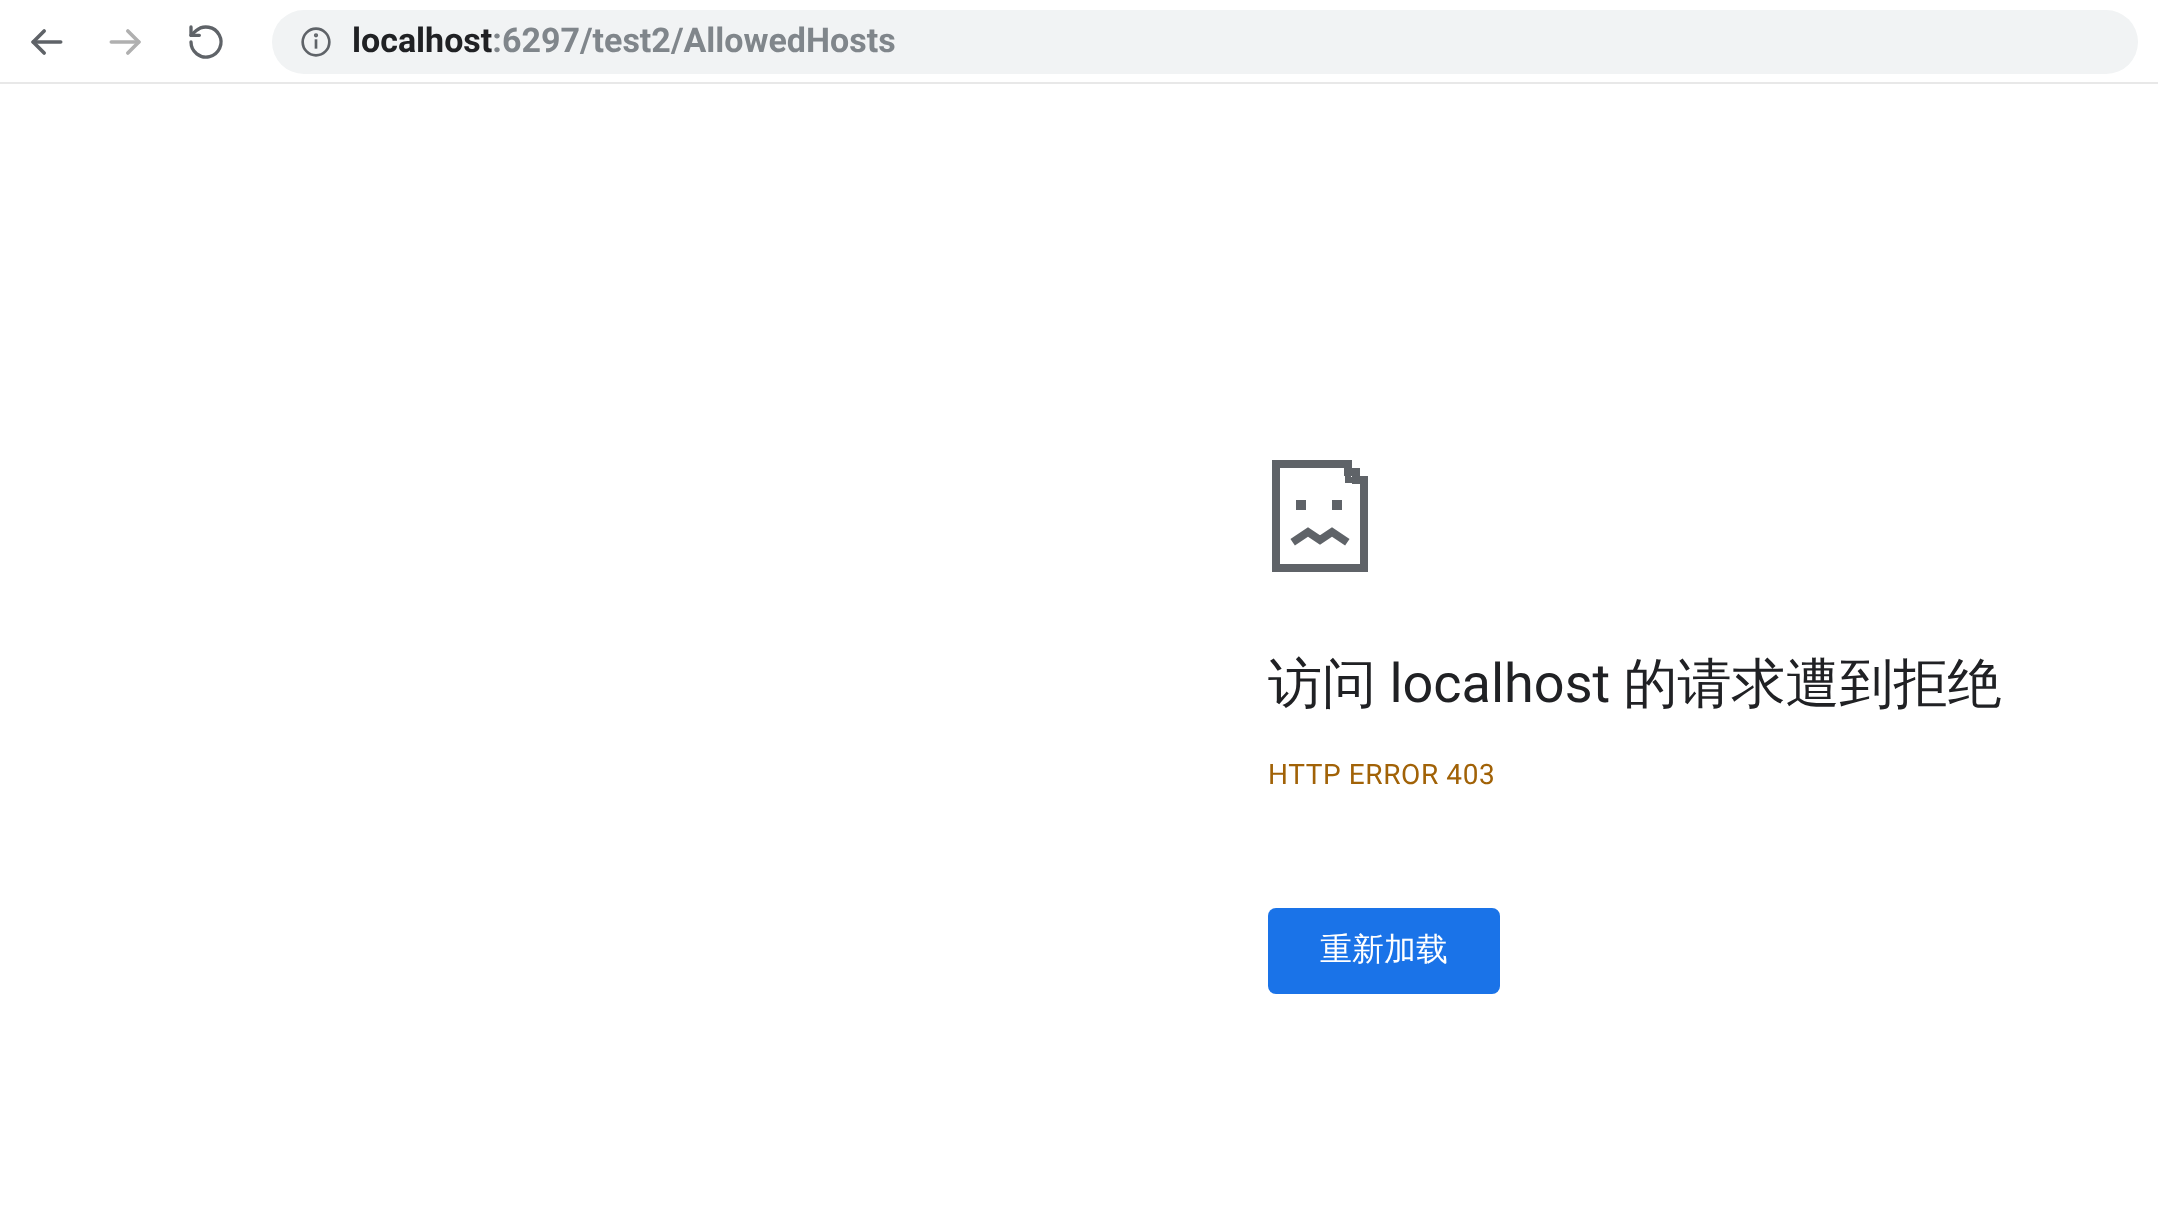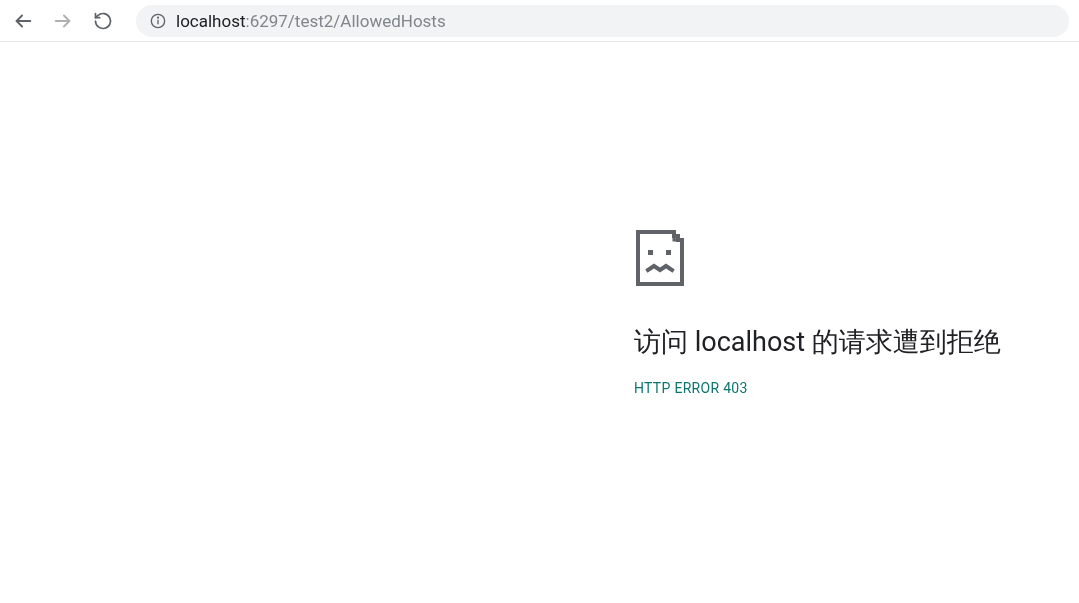--- a/index.html
+++ b/index.html
@@ -40,20 +40,21 @@
     .address-bar {
       flex: 1;
       display: flex;
       align-items: center;
       background: #f1f3f4;
       border-radius: 18px;
       height: 32px;
       padding: 0 14px;
       gap: 10px;
       margin-left: 6px;
+      font-weight: bold;
     }
     .info-icon {
       width: 16px;
       height: 16px;
       display: flex;
       align-items: center;
       justify-content: center;
       color: #5f6368;
       flex-shrink: 0;
     }
@@ -93,21 +94,21 @@
       font-weight: 400;
     }
     .error-subtitle {
       font-size: 17px;
       color: #5f6368;
       margin-bottom: 22px;
       letter-spacing: 0.5px;
     }
     .error-code {
       font-size: 14px;
-      color: #0f766e;
+      color: #a16207;
       letter-spacing: 0.3px;
       margin-bottom: 58px;
     }
     .reload-btn {
       background: #1a73e8;
       color: #ffffff;
       border: none;
       padding: 11px 26px;
       font-size: 16px;
       border-radius: 4px;
@@ -159,14 +160,15 @@
         <path d="M 40 4 L 40 12 L 48 12" fill="none" stroke="#5f6368" stroke-width="3"></path>
         <rect x="14" y="22" width="5" height="5" fill="#5f6368"></rect>
         <rect x="32" y="22" width="5" height="5" fill="#5f6368"></rect>
         <path d="M 14 42 L 20 38 L 26 42 L 32 38 L 38 42" fill="none" stroke="#5f6368" stroke-width="4" stroke-linecap="square"></path>
       </svg>
     </div>
     <h1 class="error-title">
       <span>访问 </span><span class="error-title-bold">localhost</span><span> 的请求遭到拒绝</span>
     </h1>
     <div class="error-code">HTTP ERROR 403</div>
+    <button class="reload-btn">重新加载</button>
   </div>
 </div>
 
 </body></html>

